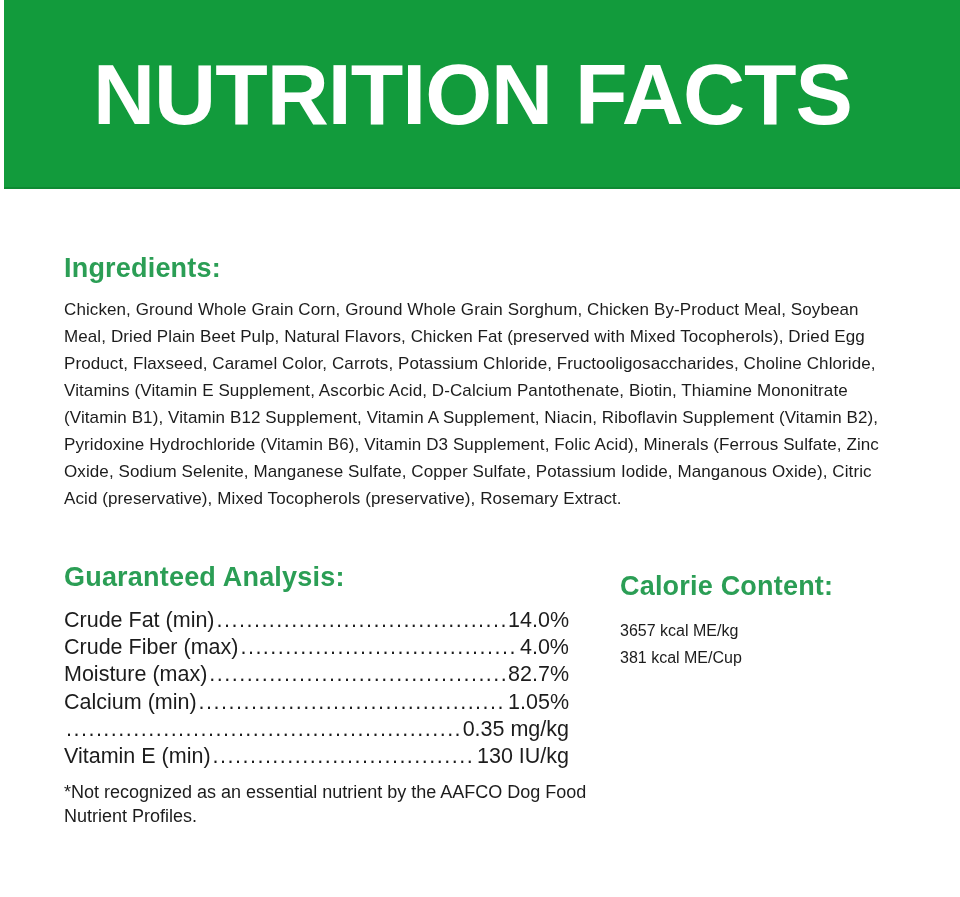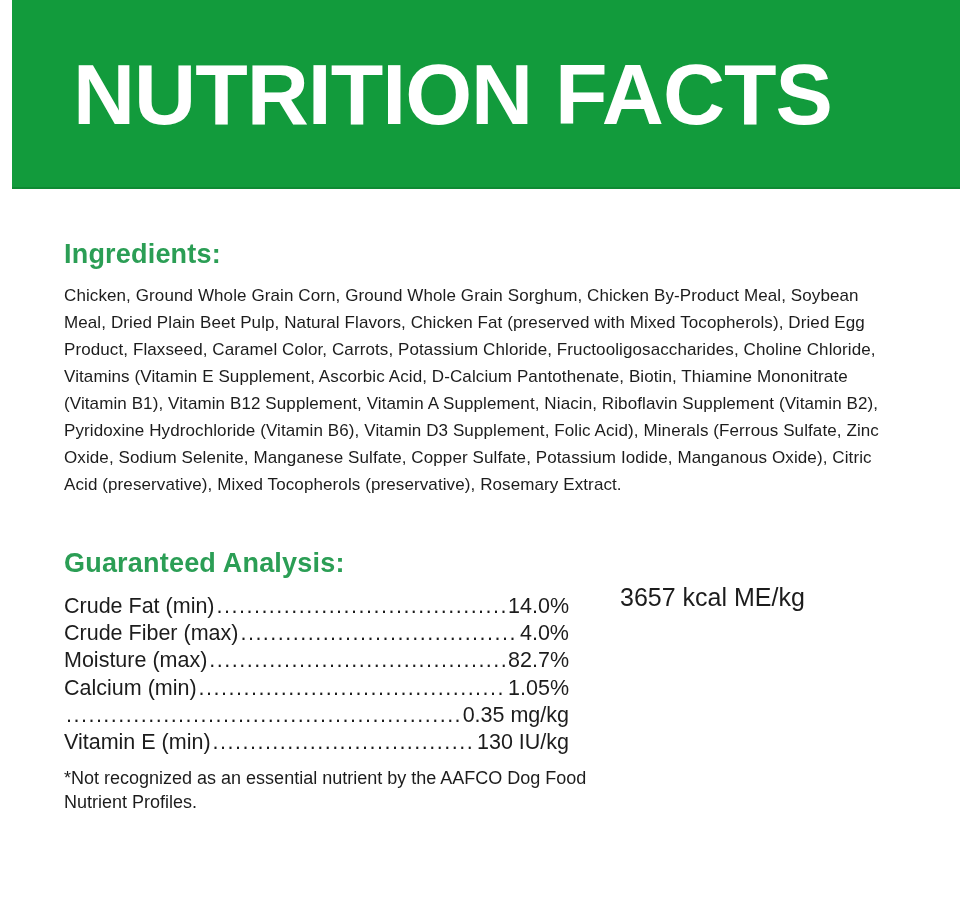--- a/index.html
+++ b/index.html
@@ -6,28 +6,28 @@
     margin: 0;
     padding: 0;
     background: #ffffff;
     width: 960px;
     height: 897px;
     overflow: hidden;
     font-family: "Liberation Sans", sans-serif;
     color: #1c1c1c;
   }
   .banner {
-    margin-left: 12px;
+    margin-left: 4px;
     height: 189px;
     background: #129b3c;
     border-bottom: 2px solid #0e8a33;
     display: flex;
     align-items: center;
     box-sizing: border-box;
-    padding-left: 61px;
+    padding-left: 89px;
   }
   .banner h1 {
     margin: 0;
     color: #ffffff;
     font-size: 86px;
     font-weight: bold;
     letter-spacing: -1px;
     line-height: 1;
     white-space: nowrap;
   }
@@ -35,21 +35,21 @@
     padding: 0 0 0 64px;
   }
   .section-heading {
     color: #2b9e55;
     font-size: 27px;
     font-weight: bold;
     letter-spacing: 0.2px;
     margin: 0;
   }
   .ingredients-heading {
-    padding-top: 50px;
+    padding-top: 64px;
   }
   .ingredients-text {
     margin-top: 12px;
     width: 838px;
     font-size: 17px;
     line-height: 27px;
     letter-spacing: 0.1px;
   }
   .columns {
     display: flex;
@@ -85,22 +85,22 @@
     content: "....................................................................................................";
     letter-spacing: 1.5px;
   }
   .footnote {
     margin-top: 10px;
     width: 525px;
     font-size: 18px;
     line-height: 24px;
   }
   .calorie-lines {
-    margin-top: 27px;
-    font-size: 25px;
+    margin-top: 15px;
+    font-size: 16px;
     line-height: 27px;
   }
 </style>
 </head>
 <body>
 
 <div class="banner">
   <h1>NUTRITION FACTS</h1>
 </div>
 
@@ -144,20 +144,22 @@
             <span class="ga-label">Vitamin E (min)</span>
             <span class="dots"></span>
             <span class="ga-value">130 IU/kg</span>
           </div>
         </div>
 
       <p class="footnote">*Not recognized as an essential nutrient by the AAFCO Dog Food Nutrient Profiles.</p>
     </div>
 
     <div class="col-right">
+      <h2 class="section-heading">Calorie Content:</h2>
 
       <div class="calorie-lines">
         <div>3657 kcal ME/kg</div>
+        <div>381 kcal ME/Cup</div>
       </div>
     </div>
 
   </div>
 </div>
 
 </body></html>

